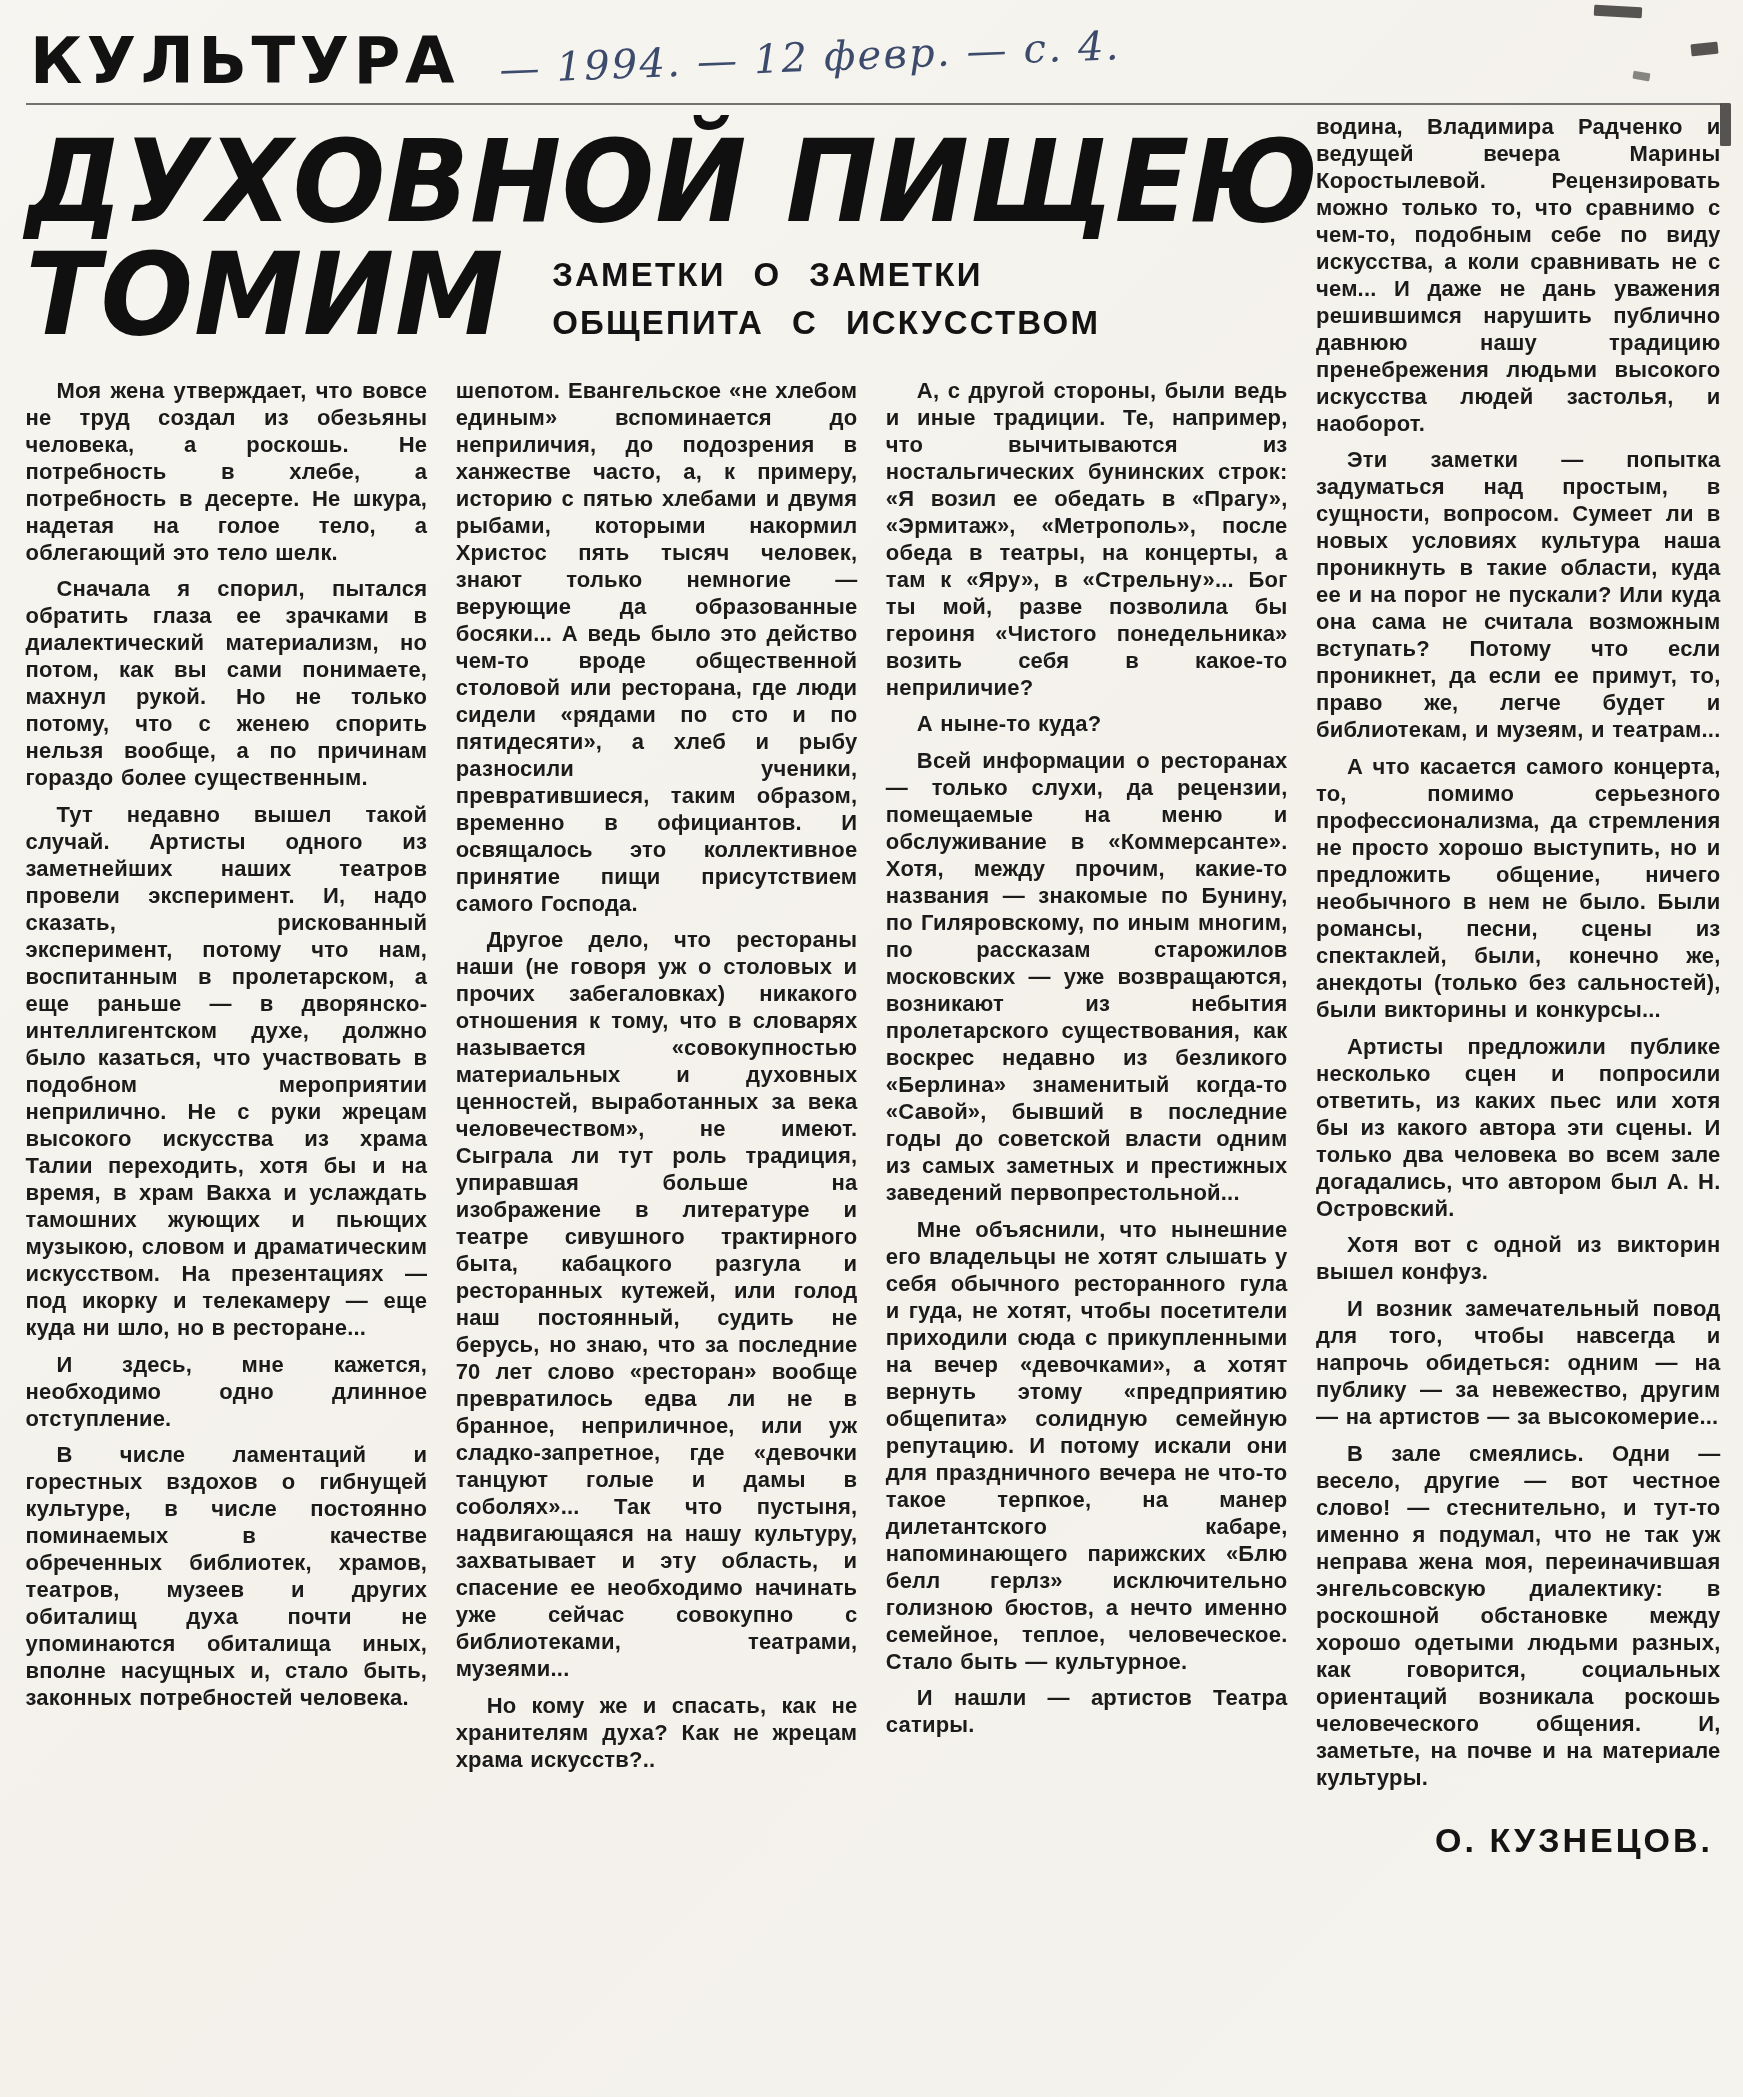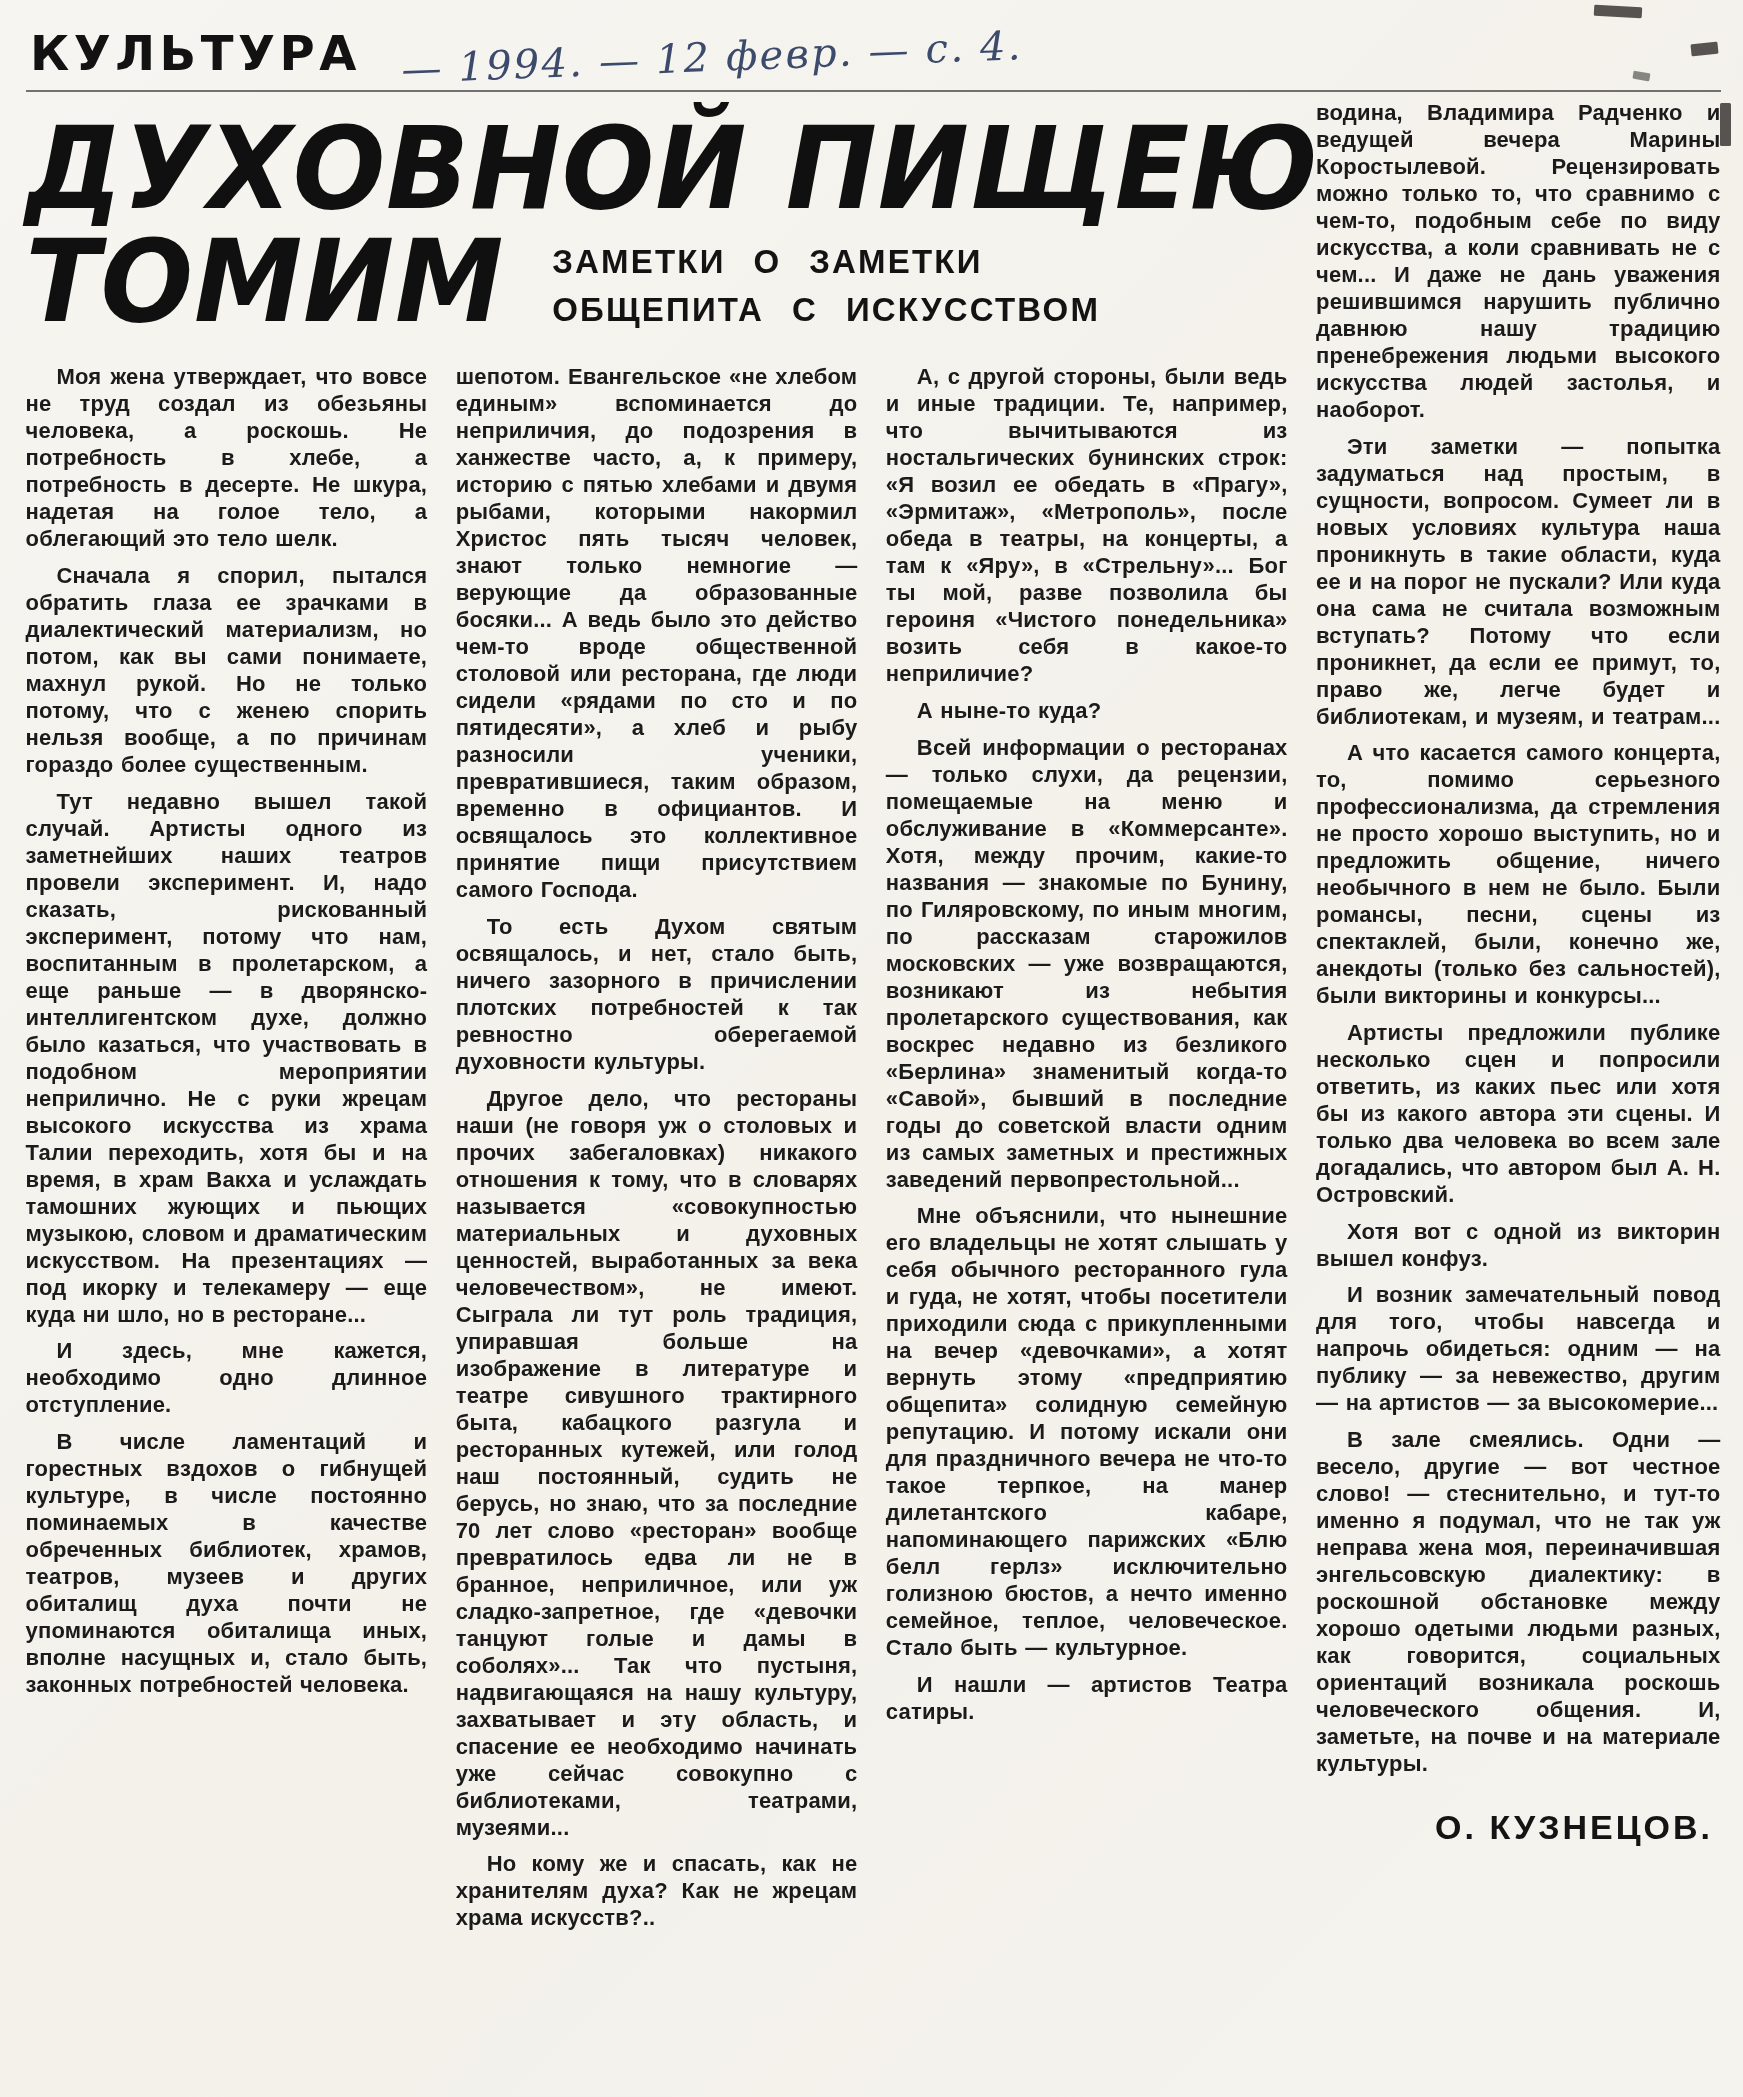--- a/index.html
+++ b/index.html
@@ -15,21 +15,21 @@
     font-family: "Liberation Sans", "DejaVu Sans", sans-serif;
     padding: 22.5px 22.5px 33px 25.5px;
     overflow: hidden;
   }
 
   
   .masthead { display: flex; align-items: flex-start; gap: 40px; padding-left: 4.5px; }
   .section-title {
     font-family: "DejaVu Sans", sans-serif;
     font-weight: bold;
-    font-size: 48px;
+    font-size: 64px;
     letter-spacing: 4.5px;
     color: #121212;
     line-height: 1.0;
     padding-top: 6px;
   }
   .handnote {
     font-family: "DejaVu Serif", serif;
     font-style: italic;
     font-size: 40px;
     letter-spacing: 2.2px;
@@ -133,21 +133,20 @@
       <div class="cols3">
         <div class="col">
             <p class="para">Моя жена утверждает, что вовсе не труд создал из обезьяны человека, а роскошь. Не потребность в хлебе, а потребность в десерте. Не шкура, надетая на голое тело, а облегающий это тело шелк.</p>
             <p class="para">Сначала я спорил, пытался обратить глаза ее зрачками в диалектический материализм, но потом, как вы сами понимаете, махнул рукой. Но не только потому, что с женею спорить нельзя вообще, а по причинам гораздо более существенным.</p>
             <p class="para">Тут недавно вышел такой случай. Артисты одного из заметнейших наших театров провели эксперимент. И, надо сказать, рискованный эксперимент, потому что нам, воспитанным в пролетарском, а еще раньше — в дворянско-интеллигентском духе, должно было казаться, что участвовать в подобном мероприятии неприлично. Не с руки жрецам высокого искусства из храма Талии переходить, хотя бы и на время, в храм Вакха и услаждать тамошних жующих и пьющих музыкою, словом и драматическим искусством. На презентациях — под икорку и телекамеру — еще куда ни шло, но в ресторане...</p>
             <p class="para">И здесь, мне кажется, необходимо одно длинное отступление.</p>
             <p class="para">В числе ламентаций и горестных вздохов о гибнущей культуре, в числе постоянно поминаемых в качестве обреченных библиотек, храмов, театров, музеев и других обиталищ духа почти не упоминаются обиталища иных, вполне насущных и, стало быть, законных потребностей человека.</p>
           </div>
         <div class="col">
             <p class="para cont">шепотом. Евангельское «не хлебом единым» вспоминается до неприличия, до подозрения в ханжестве часто, а, к примеру, историю с пятью хлебами и двумя рыбами, которыми накормил Христос пять тысяч человек, знают только немногие — верующие да образованные босяки... А ведь было это действо чем-то вроде общественной столовой или ресторана, где люди сидели «рядами по сто и по пятидесяти», а хлеб и рыбу разносили ученики, превратившиеся, таким образом, временно в официантов. И освящалось это коллективное принятие пищи присутствием самого Господа.</p>
-            <p class="para">То есть Духом святым освящалось, и нет, стало быть, ничего зазорного в причислении плотских потребностей к так ревностно оберегаемой духовности культуры.</p>
             <p class="para">Другое дело, что рестораны наши (не говоря уж о столовых и прочих забегаловках) никакого отношения к тому, что в словарях называется «совокупностью материальных и духовных ценностей, выработанных за века человечеством», не имеют. Сыграла ли тут роль традиция, упиравшая больше на изображение в литературе и театре сивушного трактирного быта, кабацкого разгула и ресторанных кутежей, или голод наш постоянный, судить не берусь, но знаю, что за последние 70 лет слово «ресторан» вообще превратилось едва ли не в бранное, неприличное, или уж сладко-запретное, где «девочки танцуют голые и дамы в соболях»... Так что пустыня, надвигающаяся на нашу культуру, захватывает и эту область, и спасение ее необходимо начинать уже сейчас совокупно с библиотеками, театрами, музеями...</p>
             <p class="para">Но кому же и спасать, как не хранителям духа? Как не жрецам храма искусств?..</p>
           </div>
         <div class="col">
             <p class="para">А, с другой стороны, были ведь и иные традиции. Те, например, что вычитываются из ностальгических бунинских строк: «Я возил ее обедать в «Прагу», «Эрмитаж», «Метрополь», после обеда в театры, на концерты, а там к «Яру», в «Стрельну»... Бог ты мой, разве позволила бы героиня «Чистого понедельника» возить себя в какое-то неприличие?</p>
             <p class="para">А ныне-то куда?</p>
             <p class="para">Всей информации о ресторанах — только слухи, да рецензии, помещаемые на меню и обслуживание в «Коммерсанте». Хотя, между прочим, какие-то названия — знакомые по Бунину, по Гиляровскому, по иным многим, по рассказам старожилов московских — уже возвращаются, возникают из небытия пролетарского существования, как воскрес недавно из безликого «Берлина» знаменитый когда-то «Савой», бывший в последние годы до советской власти одним из самых заметных и престижных заведений первопрестольной...</p>
             <p class="para">Мне объяснили, что нынешние его владельцы не хотят слышать у себя обычного ресторанного гула и гуда, не хотят, чтобы посетители приходили сюда с прикупленными на вечер «девочками», а хотят вернуть этому «предприятию общепита» солидную семейную репутацию. И потому искали они для праздничного вечера не что-то такое терпкое, на манер дилетантского кабаре, напоминающего парижских «Блю белл герлз» исключительно голизною бюстов, а нечто именно семейное, теплое, человеческое. Стало быть — культурное.</p>
             <p class="para">И нашли — артистов Театра сатиры.</p>
           </div>

